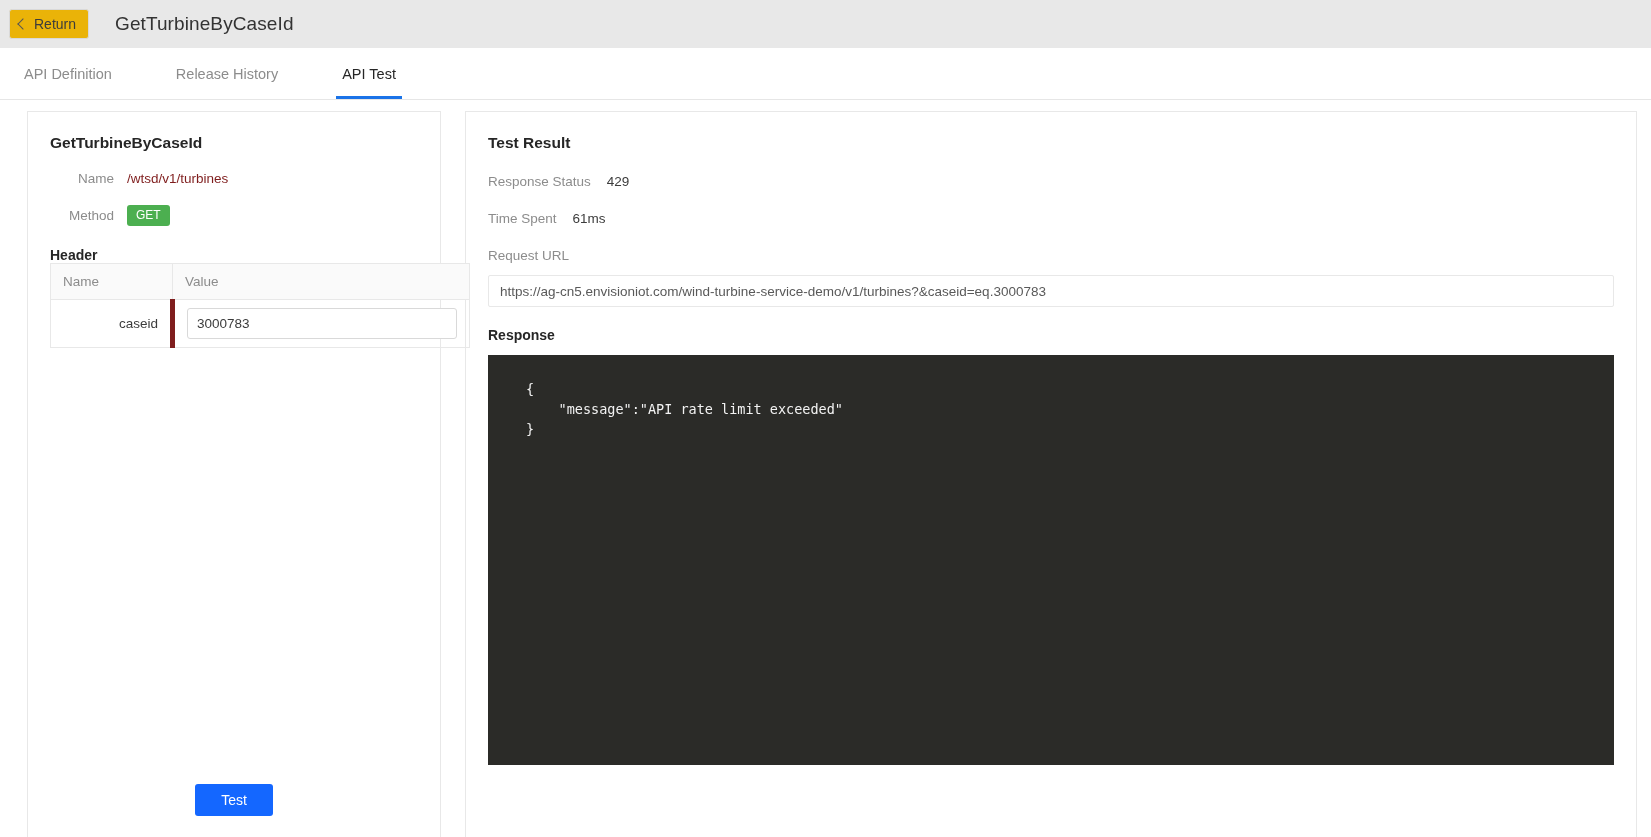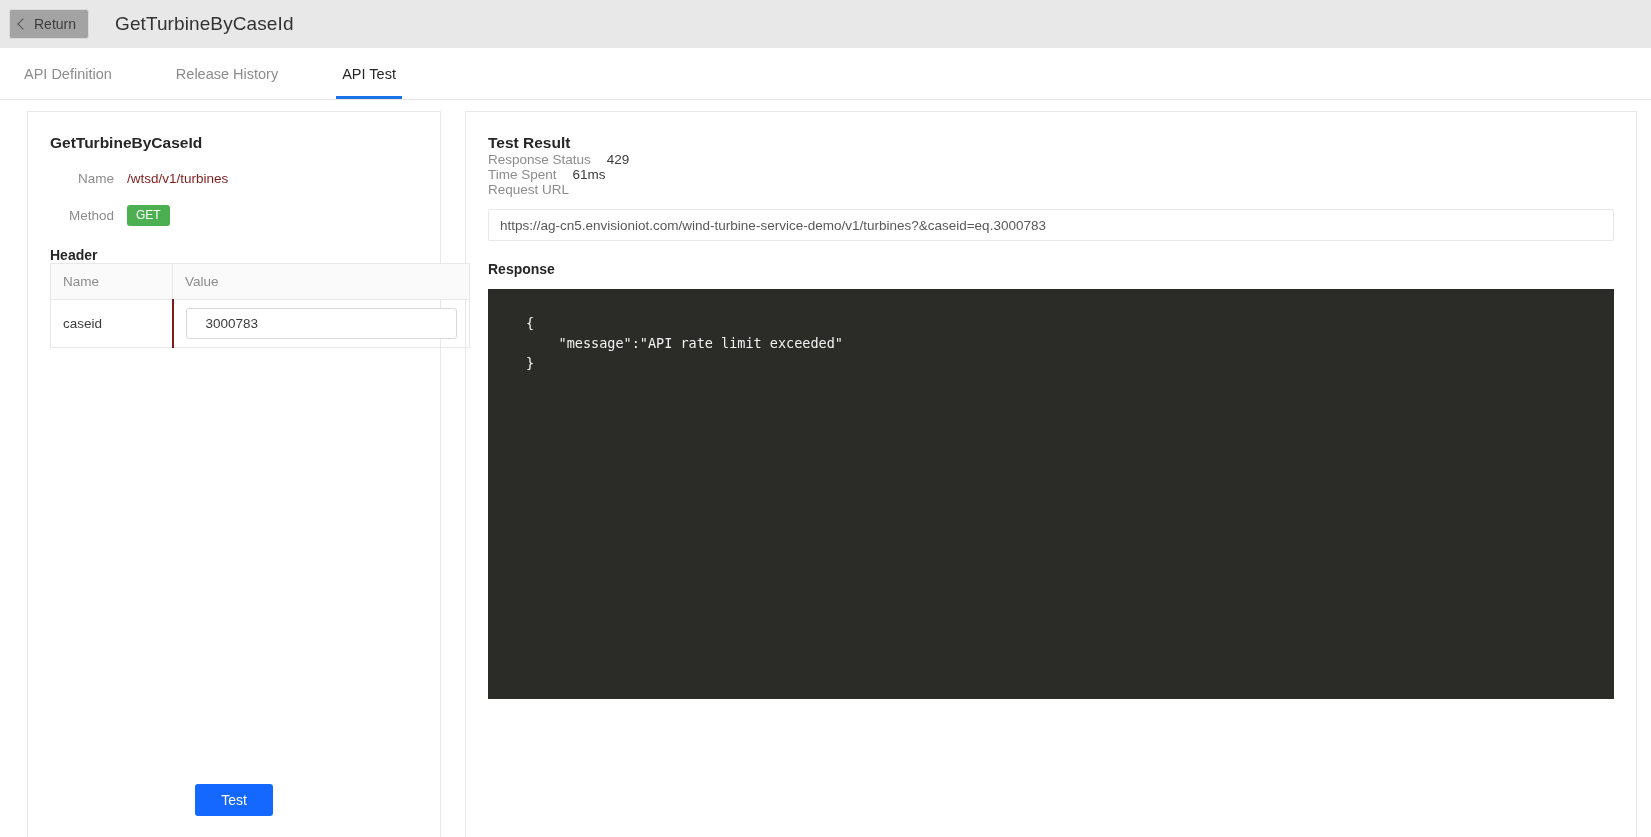--- a/index.html
+++ b/index.html
@@ -21,21 +21,21 @@
     background: #e8e8e8;
     display: flex;
     align-items: center;
     padding-left: 9px;
     box-sizing: border-box;
   }
   .return-btn {
     display: inline-flex;
     align-items: center;
     gap: 5px;
-    background: #a3a3a3;
+    background: #eab308;
     border: 1px solid #d9d9d9;
     border-radius: 3px;
     height: 30px;
     padding: 0 12px 0 9px;
     font-size: 14px;
     color: #3c3c3c;
     cursor: pointer;
     box-sizing: border-box;
   }
   .chev {
@@ -174,28 +174,28 @@
     padding: 10px 12px;
     border-bottom: 1px solid #e8e8e8;
   }
   .hdr-table th:first-child { width: 97px; border-right: 1px solid #e8e8e8; }
   .hdr-table td {
     padding: 8px 12px;
     font-size: 13.5px;
     color: #3c3c3c;
     vertical-align: middle;
   }
-  .hdr-table td:first-child { border-right: 2px solid #7f1d1d; }
+  .hdr-table td:first-child { border-right: 5px solid #7f1d1d; text-align: right; }
   .hdr-input {
     width: 100%;
     box-sizing: border-box;
     border: 1px solid #d9d9d9;
     border-radius: 3px;
     height: 31px;
-    padding: 0 19px;
+    padding: 0 9px;
     font-size: 13.5px;
     color: #3c3c3c;
     font-family: "Liberation Sans", sans-serif;
     outline: none;
     background: #ffffff;
   }
 
   .test-btn-wrap {
     position: absolute;
     left: 0;
@@ -213,20 +213,21 @@
     padding: 8px 26px;
     cursor: pointer;
     font-family: "Liberation Sans", sans-serif;
     margin-top: 25px;
   }
 
   
   .res-row {
     display: flex;
     align-items: center;
+    margin-top: 22px;
     font-size: 13.5px;
   }
   .res-label {
     color: #8c8c8c;
     margin-right: 16px;
   }
   .res-value {
     color: #3c3c3c;
   }
   .url-box {

